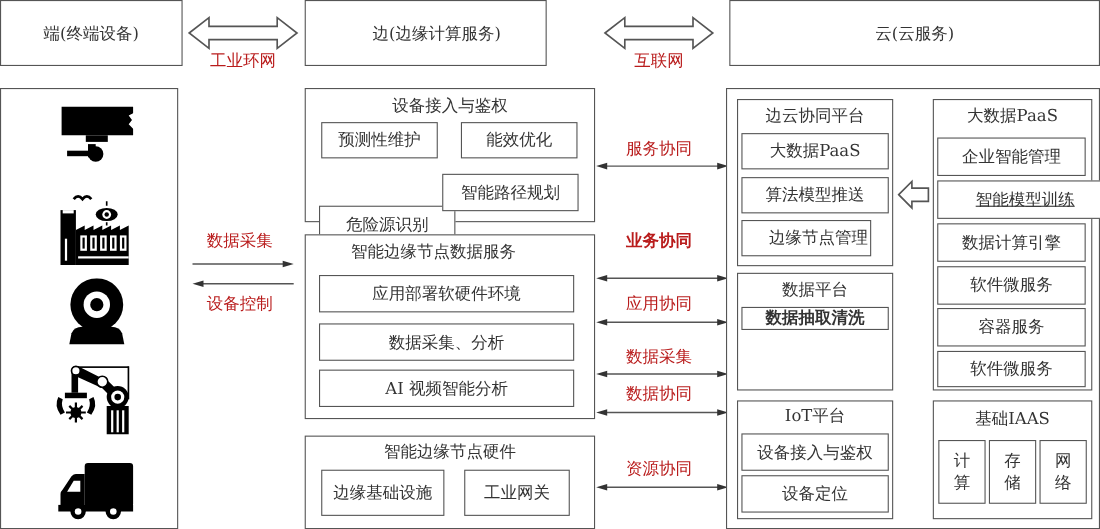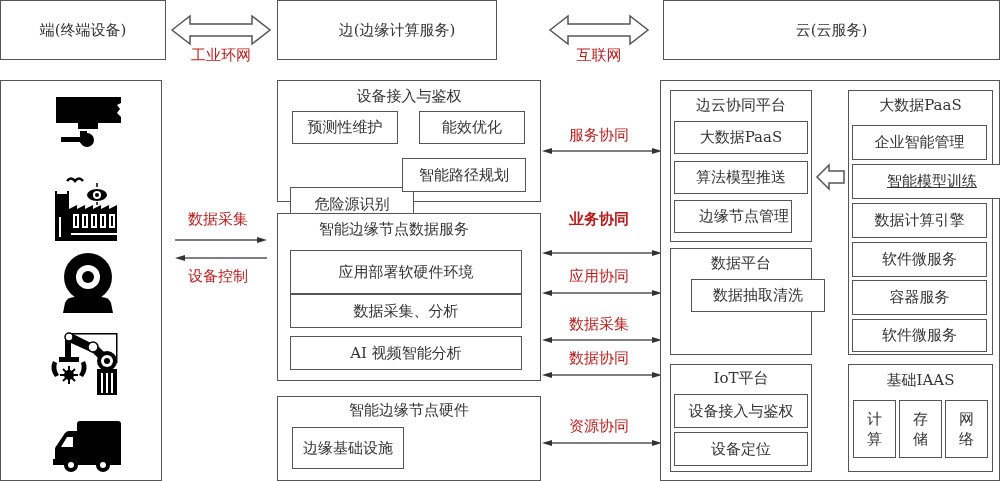--- a/index.html
+++ b/index.html
@@ -131,28 +131,29 @@
 <div class="box" style="left:277px;top:80px;width:264px;height:122px;">
   <div class="title" style="top:6px;">设备接入与鉴权</div>
   <div class="inner" style="left:14px;top:30px;width:106px;height:33px;">预测性维护</div>
   <div class="inner" style="left:141px;top:30px;width:106px;height:33px;">能效优化</div>
   <div class="inner" style="left:12px;top:77px;width:124px;height:34px;margin-top:29px;">危险源识别</div>
   <div class="inner" style="left:124px;top:77px;width:124px;height:34px;">智能路径规划</div>
 </div>
 
 <div class="box" style="left:277px;top:213px;width:264px;height:168px;">
   <div class="title" style="top:6px;left:-30px;">智能边缘节点数据服务</div>
-  <div class="inner" style="left:12px;top:36px;width:232px;height:44px;">应用部署软硬件环境</div>
+  <div class="inner" style="left:12px;top:36px;width:232px;height:34px;">应用部署软硬件环境</div>
   <div class="inner" style="left:12px;top:122px;width:232px;height:34px;">AI 视频智能分析</div>
   <div class="inner" style="left:12px;top:80px;width:232px;height:34px;">数据采集、分析</div>
 </div>
 
 <div class="box" style="left:277px;top:396px;width:264px;height:85px;">
   <div class="title" style="top:4px;">智能边缘节点硬件</div>
   <div class="inner" style="left:14px;top:30px;width:112px;height:42px;">边缘基础设施</div>
+  <div class="inner" style="left:144px;top:30px;width:96px;height:42px;">工业网关</div>
 </div>
 
 <div class="lbl" style="left:548px;top:126px;width:102px;">服务协同</div>
 <svg class="arrow" style="left:542px;top:147px;" width="120" height="8" viewBox="0 0 120 8">
     <line x1="8" y1="4" x2="112" y2="4" stroke="#555" stroke-width="1.3"></line>
     <path d="M0,4 L10,1 L10,7 Z" fill="#333"></path>
     <path d="M120,4 L110,1 L110,7 Z" fill="#333"></path>
   </svg>
 
 <div class="lbl" style="left:548px;top:210px;width:102px;font-weight:bold;">业务协同</div>
@@ -194,21 +195,21 @@
 
   <div class="box" style="left:9px;top:9px;width:142px;height:152px;">
     <div class="title" style="top:5px;">边云协同平台</div>
     <div class="inner" style="left:3px;top:30px;width:134px;height:33px;">大数据PaaS</div>
     <div class="inner" style="left:3px;top:70px;width:134px;height:33px;">算法模型推送</div>
     <div class="inner" style="left:3px;top:109px;width:118px;height:33px;padding-left:22px;">边缘节点管理</div>
   </div>
 
   <div class="box" style="left:9px;top:167px;width:142px;height:107px;">
     <div class="title" style="top:5px;">数据平台</div>
-    <div class="inner" style="left:20px;top:30px;width:134px;height:33px;">数据抽取清洗</div>
+    <div class="inner" style="left:3px;top:30px;width:134px;height:21px;font-weight:bold;">数据抽取清洗</div>
   </div>
 
   <div class="box" style="left:9px;top:283px;width:142px;height:108px;">
     <div class="title" style="top:4px;">IoT平台</div>
     <div class="inner" style="left:3px;top:29px;width:134px;height:34px;">设备接入与鉴权</div>
     <div class="inner" style="left:3px;top:67px;width:134px;height:34px;">设备定位</div>
   </div>
 
   <svg class="arrow" style="left:155px;top:83px;" width="30" height="26" viewBox="0 0 30 26">
     <path d="M1,13 L13,1 L13,7 L28,7 L28,19 L13,19 L13,25 Z" fill="#fff" stroke="#555" stroke-width="1.5"></path>

